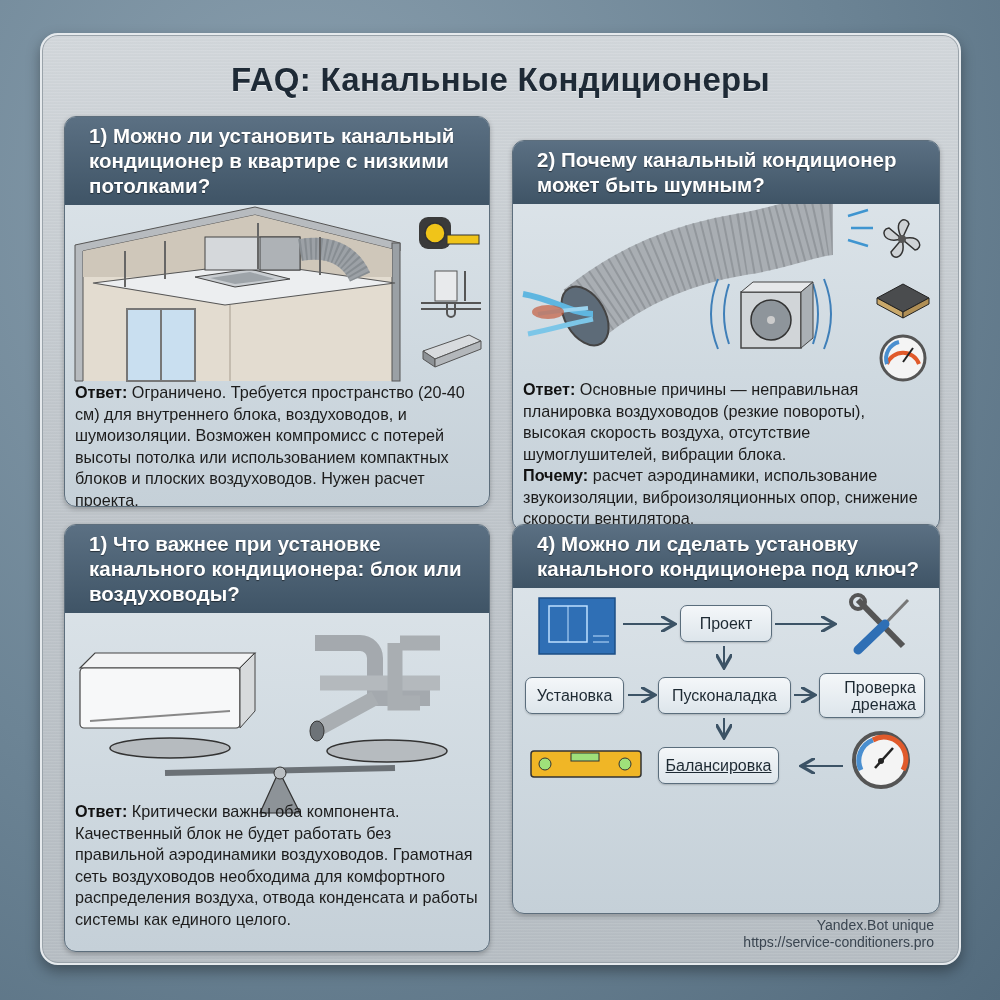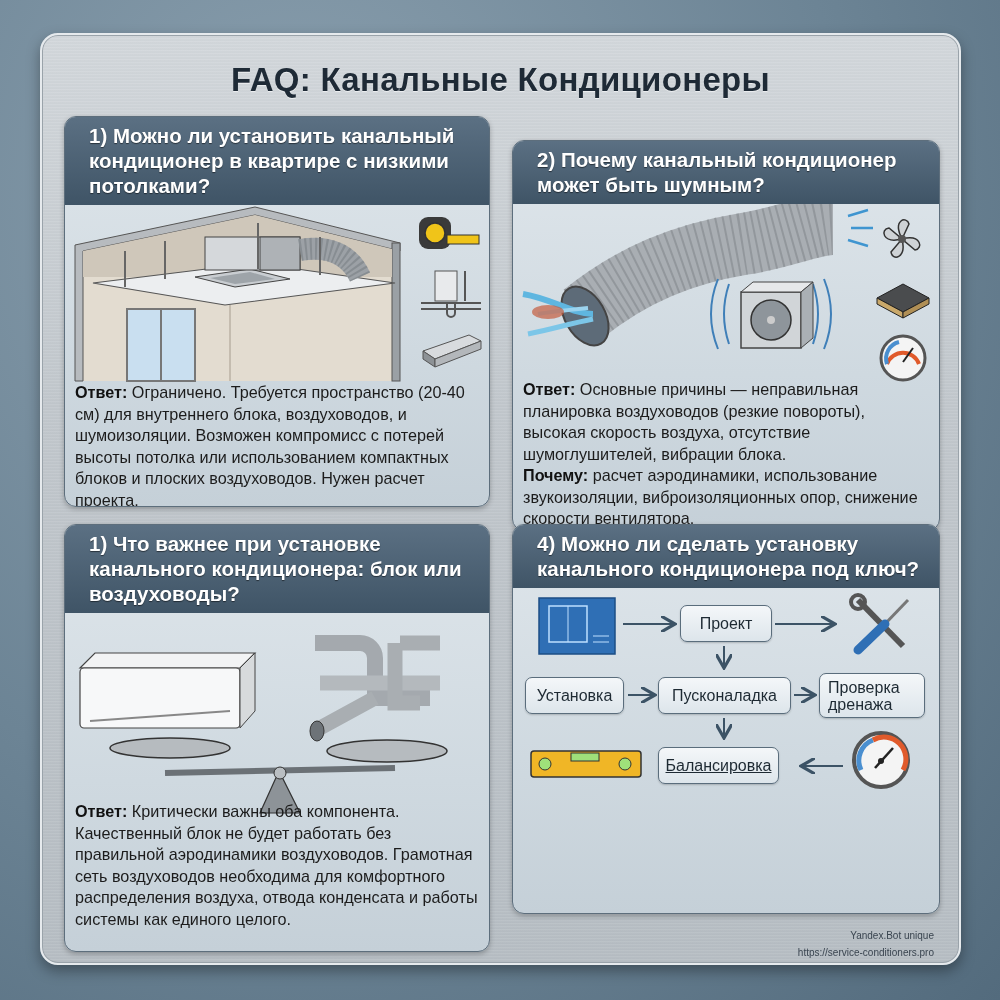--- a/index.html
+++ b/index.html
@@ -37,27 +37,27 @@
   }
   .illus { position: relative; }
   .answer {
     position: absolute; left: 10px; right: 8px;
     font-size: 16.2px; line-height: 21.5px; color: #1c1c1c;
   }
   .answer b { font-weight: bold; color: #111; }
   .flow-box {
     position: absolute; border: 1.5px solid #5a6d7c; border-radius: 7px;
     background: linear-gradient(180deg, #f4f7f9 0%, #dde5eb 100%);
-    font-size: 16px; color: #1e2a33; text-align: left;
+    font-size: 16px; color: #1e2a33; text-align: right;
     display: flex; align-items: center; justify-content: center; line-height: 17px;
     box-shadow: 0 1px 2px rgba(0,0,0,0.2);
   }
   .watermark {
-    position: absolute; right: 25px; bottom: 2px; text-align: right;
-    font-size: 10px; line-height: 17px; color: #3a4550; margin-top: 13px;
+    position: absolute; right: 25px; bottom: 12px; text-align: right;
+    font-size: 14px; line-height: 17px; color: #3a4550; margin-top: 13px;
   }
 </style>
 </head>
 <body>
 
 <div class="panel">
   <div class="main-title">FAQ: Канальные Кондиционеры</div>
 
   <div class="card" style="left:22px; top:81px; width:426px; height:391px;">
     <div class="card-head">1) Можно ли установить канальный кондиционер в квартире с низкими потолками?</div>

